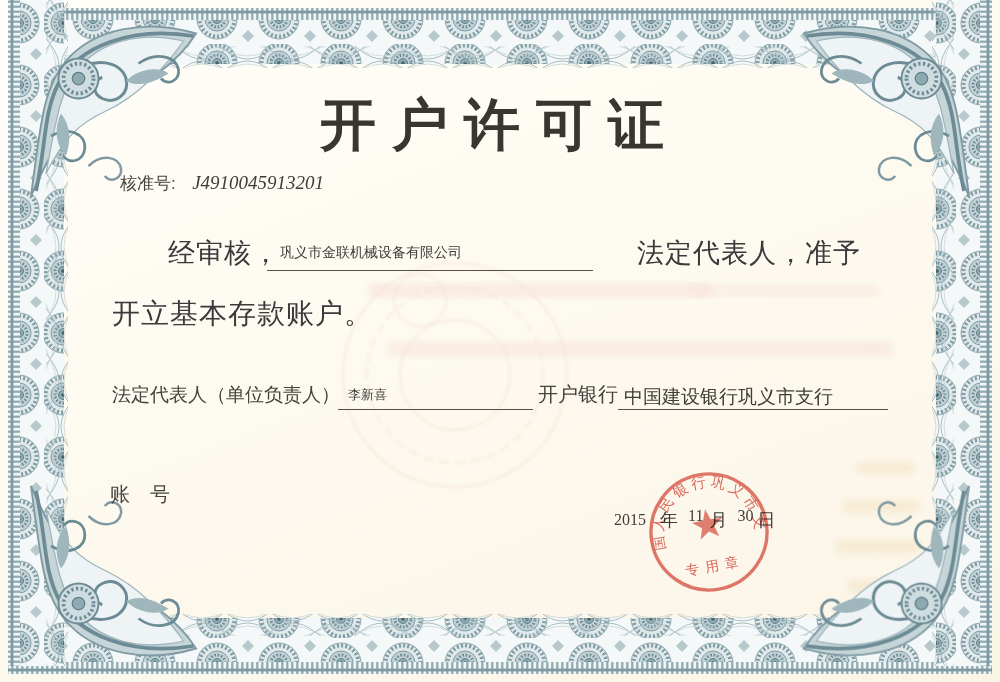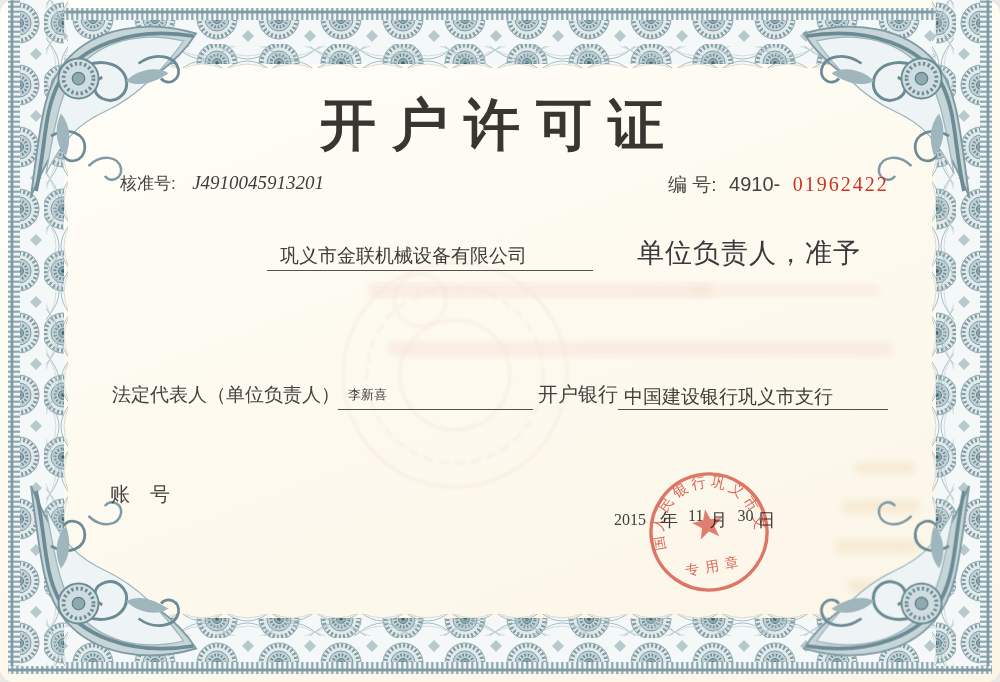--- a/index.html
+++ b/index.html
@@ -1,19 +1,19 @@
 <!DOCTYPE html>
 <html><head>
 <meta charset="utf-8">
 <style>
   html,body{margin:0;padding:0;background:#e8e8e8;}
   .cert{
     position:relative;width:1000px;height:682px;overflow:hidden;
     background:linear-gradient(160deg,#fffef9 0%,#fdf9ee 55%,#fbf5e6 100%);
-    font-family:"Liberation Sans", sans-serif;color:#3b3b3d;border-radius:14px;
+    font-family:"Liberation Sans", sans-serif;color:#3b3b3d;
   }
   .abs{position:absolute;}
   svg.layer{position:absolute;left:0;top:0;}
   .lbl{color:#45423f;white-space:nowrap;}
   .val{font-family:"Liberation Serif", serif;color:#3f3c39;white-space:nowrap;}
   .u{border-bottom:1.6px solid #56504b;display:inline-block;box-sizing:border-box;}
   .title{
     width:100%;text-align:center;font-family:"DejaVu Serif", serif;
     font-weight:800;font-size:56px;letter-spacing:16px;color:#393531;
   }
@@ -119,31 +119,28 @@
     <use href="#corner" transform="translate(994,676) scale(-1.25,-1.25)"></use>
   </svg>
 
   <div class="abs title" style="top:88px;">开户许可证</div>
 
   <div class="abs" style="left:120px;top:172px;">
     <span class="lbl" style="font-size:17px;">核准号:</span>
     <span class="val" style="font-size:19px;margin-left:12px;font-style:italic;">J4910045913201</span>
   </div>
 
-  <div class="abs" style="left:668px;top:172px;">
-    <span class="lbl" style="font-size:19px;">编 号:</span>
-    <span class="lbl" style="font-size:20px;margin-left:8px;">4910-</span>
-    <span class="val red" style="font-size:20px;margin-left:8px;">01962422</span>
+
+  <div class="abs bodytxt" style="left:168px;top:235px;">经审核，</div>
+  <div class="abs u" style="left:267px;top:243px;width:326px;height:28px;">
+    <span class="val" style="font-size:14px;padding-left:13px;">巩义市金联机械设备有限公司</span>
   </div>
+  <div class="abs bodytxt" style="left:637px;top:235px;">法定代表人，准予</div>
 
-  <div class="abs u" style="left:267px;top:243px;width:326px;height:28px;">
-    <span class="val" style="font-size:19px;padding-left:13px;">巩义市金联机械设备有限公司</span>
-  </div>
-  <div class="abs bodytxt" style="left:637px;top:235px;">单位负责人，准予</div>
-
+  <div class="abs bodytxt" style="left:112px;top:295px;font-size:28px;">开立基本存款账户。</div>
 
   <div class="abs lbl" style="left:112px;top:382px;font-size:19px;">法定代表人（单位负责人）</div>
   <div class="abs u" style="left:338px;top:385px;width:195px;height:25px;">
     <span class="val" style="font-size:13px;padding-left:10px;">李新喜</span>
   </div>
   <div class="abs lbl" style="left:538px;top:381px;font-size:20px;">开户银行</div>
   <div class="abs u" style="left:618px;top:384px;width:270px;height:26px;">
     <span class="val" style="font-size:19px;padding-left:6px;">中国建设银行巩义市支行</span>
   </div>
 

